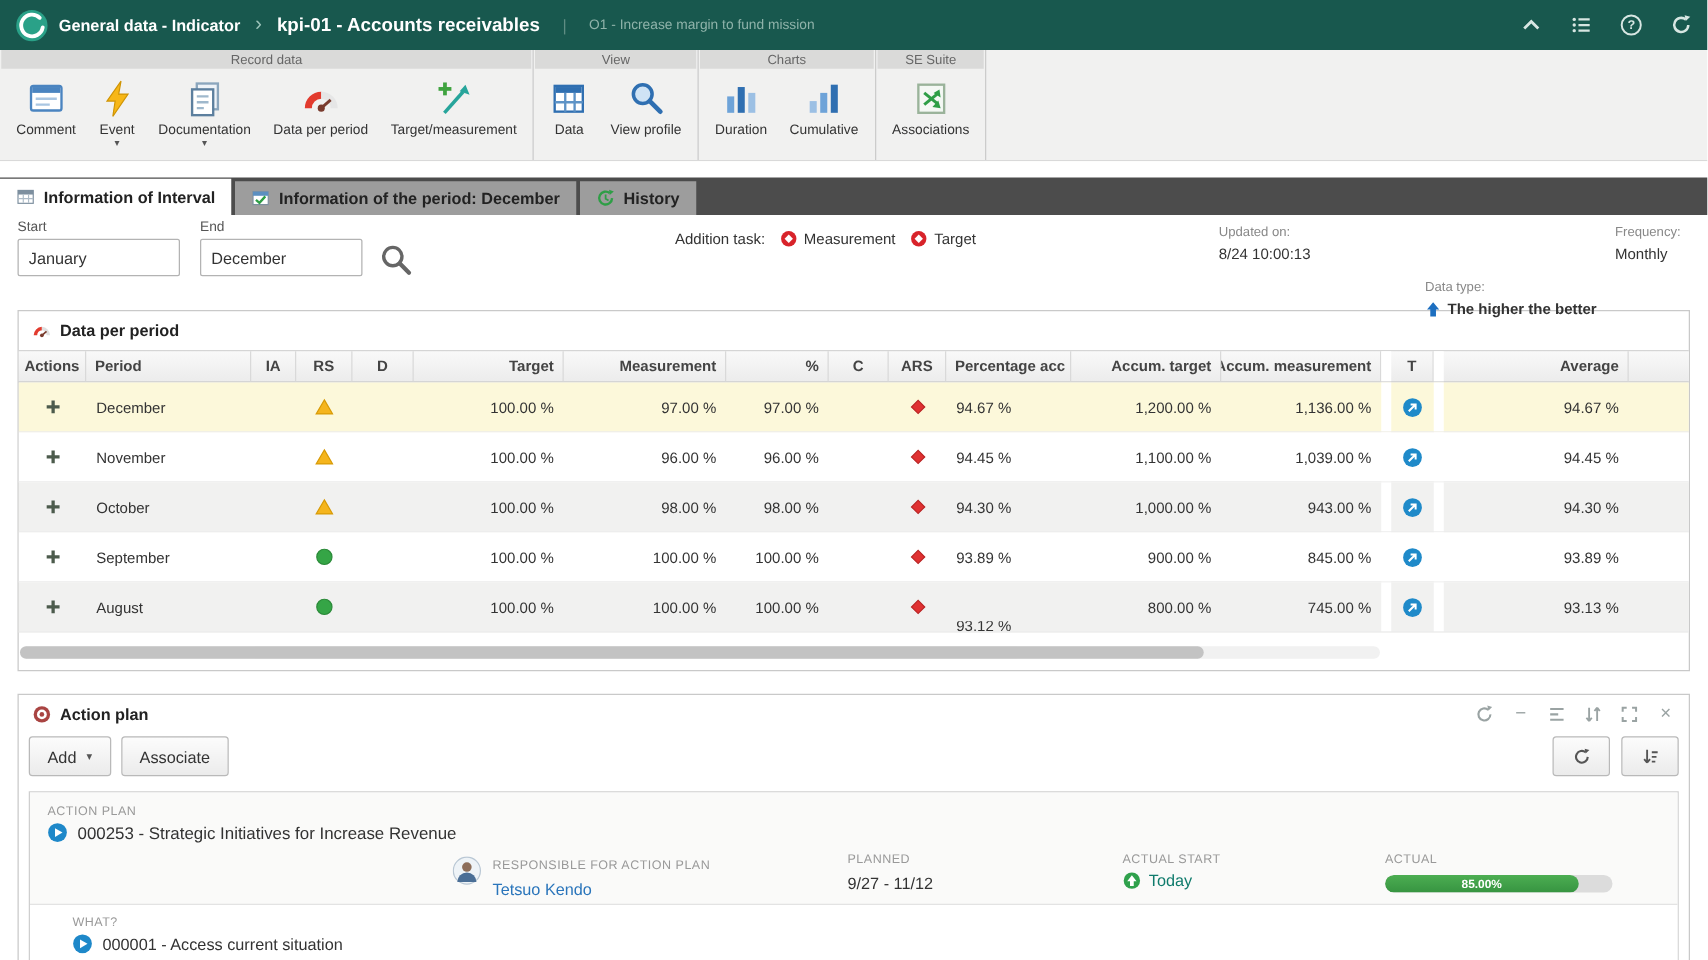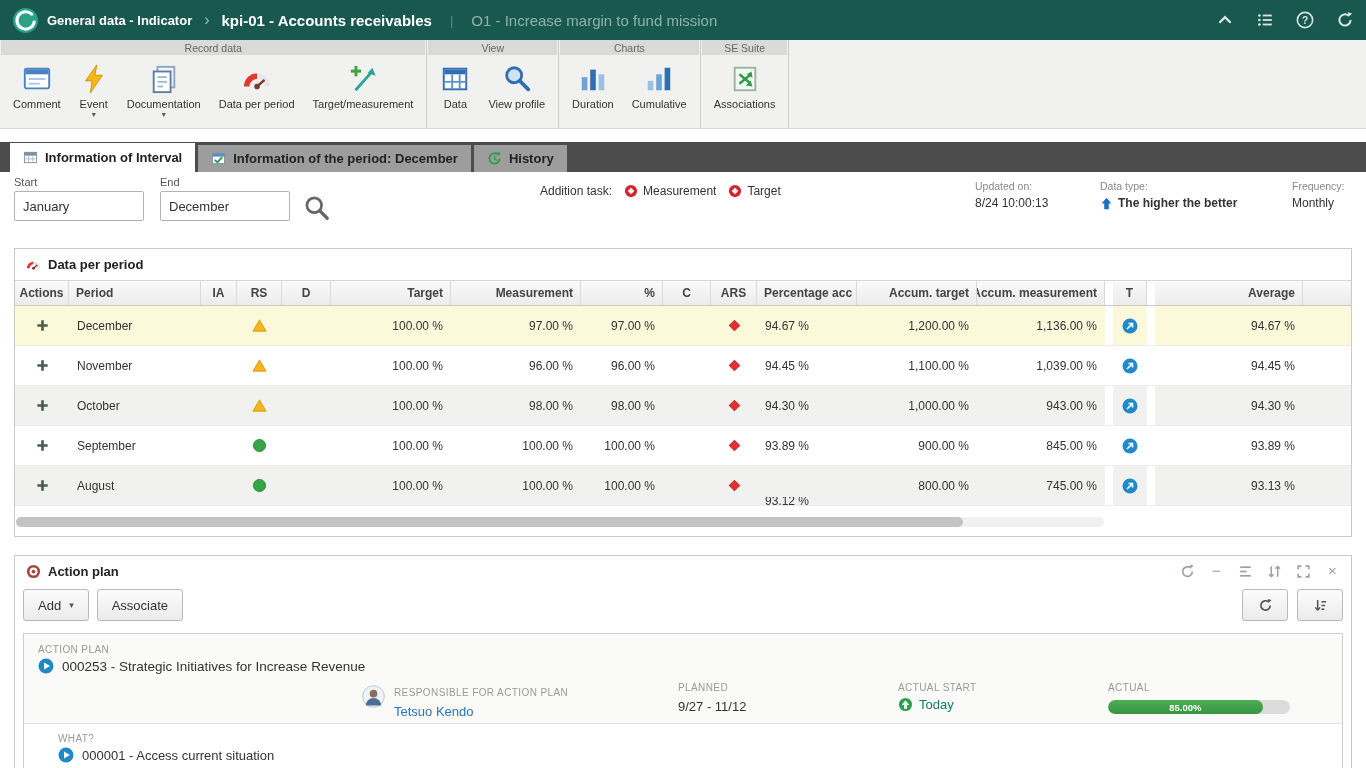--- a/index.html
+++ b/index.html
@@ -7,56 +7,56 @@
 svg{display:block;width:100%;height:100%}
 span.iconbox{display:inline-block}
 
 
 .topbar{height:40px;background:#18584e;display:flex;align-items:center;padding:0 12px;gap:8px;}
 .logo{width:27px;height:27px;flex:none;}
 .bc-section{color:#fff;font-size:13px;font-weight:bold;white-space:nowrap;}
 .bc-chev{color:#9cc3ba;font-size:16px;margin:0 4px;}
 .bc-title{color:#fff;font-size:15px;font-weight:bold;white-space:nowrap;}
 .bc-sep{color:#5f8d83;margin:0 10px;font-size:13px;}
-.bc-obj{color:#8fb3aa;font-size:15px;white-space:nowrap;}
+.bc-obj{color:#8fb3aa;font-size:11px;white-space:nowrap;}
 .top-icons{margin-left:auto;display:flex;gap:22px;align-items:center;}
 .top-icon{width:18px;height:18px;cursor:pointer;}
 
 
 .ribbon{background:#f1f1f0;border-bottom:1px solid #d9d9d9;display:flex;align-items:stretch;height:89px;}
 .rgroup{display:flex;flex-direction:column;border-right:1px solid #cccccb;}
 .rgroup-label{height:15px;background:#dadad9;color:#666;font-size:10.5px;display:flex;align-items:center;justify-content:center;margin:0 1px;white-space:nowrap;padding:0 8px;}
 .rgroup-items{display:flex;flex:1;align-items:flex-start;padding:7px 4px 2px;}
 .ritem{display:flex;flex-direction:column;align-items:center;padding:2px 9px;cursor:pointer;}
 .ricon{width:30px;height:30px;margin-bottom:4px;}
 .rlabel{font-size:11px;color:#333;white-space:nowrap;}
 .rcaret{font-size:8px;color:#555;margin-top:1px;line-height:8px;}
 .band{height:13px;background:#fff;}
 
 
-.tabbar{height:30px;background:#4c4c4c;display:flex;align-items:flex-end;padding-left:10px;gap:3px;}
+.tabbar{height:30px;background:#4c4c4c;display:flex;align-items:flex-end;gap:3px;}
 .tab{height:27px;display:flex;align-items:center;gap:7px;padding:0 13px;background:#9d9d9d;font-size:13px;font-weight:bold;color:#222;cursor:pointer;white-space:nowrap;}
 .tab.active{background:#fff;height:29px;}
 .tabicon{width:15px;height:15px;flex:none;}
 
 
 .filterbar{position:relative;height:68px;background:#fff;}
 .field{position:absolute;top:4px;}
 .field-label{font-size:11px;color:#555;margin-bottom:3px;}
 .field input{width:130px;height:30px;border:1px solid #b3b3b3;border-radius:2px;padding:0 8px;font-size:13px;color:#333;font-family:inherit;background:#fff;}
 #f-start{left:14px;}
 #f-end{left:160px;}
 .searchbtn{position:absolute;left:303px;top:22px;width:27px;height:27px;cursor:pointer;}
 .addition{position:absolute;left:540px;top:12px;display:flex;align-items:center;gap:12px;font-size:12px;color:#333;}
 .task{display:flex;align-items:center;gap:5px;}
 .task-icon{width:14px;height:14px;}
 .meta{position:absolute;top:8px;font-size:10.5px;color:#888;}
 .meta .val{margin-top:4px;font-size:12px;color:#333;display:flex;align-items:center;gap:5px;white-space:nowrap;}
 #m-updated{left:975px;}
-#m-datatype{left:1100px;}
+#m-datatype{left:1140px;margin-top:44px;}
 #m-freq{left:1292px;}
 .boldval{font-weight:bold;}
 .up-ic{width:13px;height:13px;}
 
 
 .panel{margin:0 14px;border:1px solid #c9c9c9;background:#fff;}
 .data-panel{margin-top:8px;}
 .panel-head{display:flex;align-items:center;gap:7px;padding:8px 11px;font-size:13px;font-weight:bold;color:#222;}
 .phead-icon{width:15px;height:15px;flex:none;}
 

